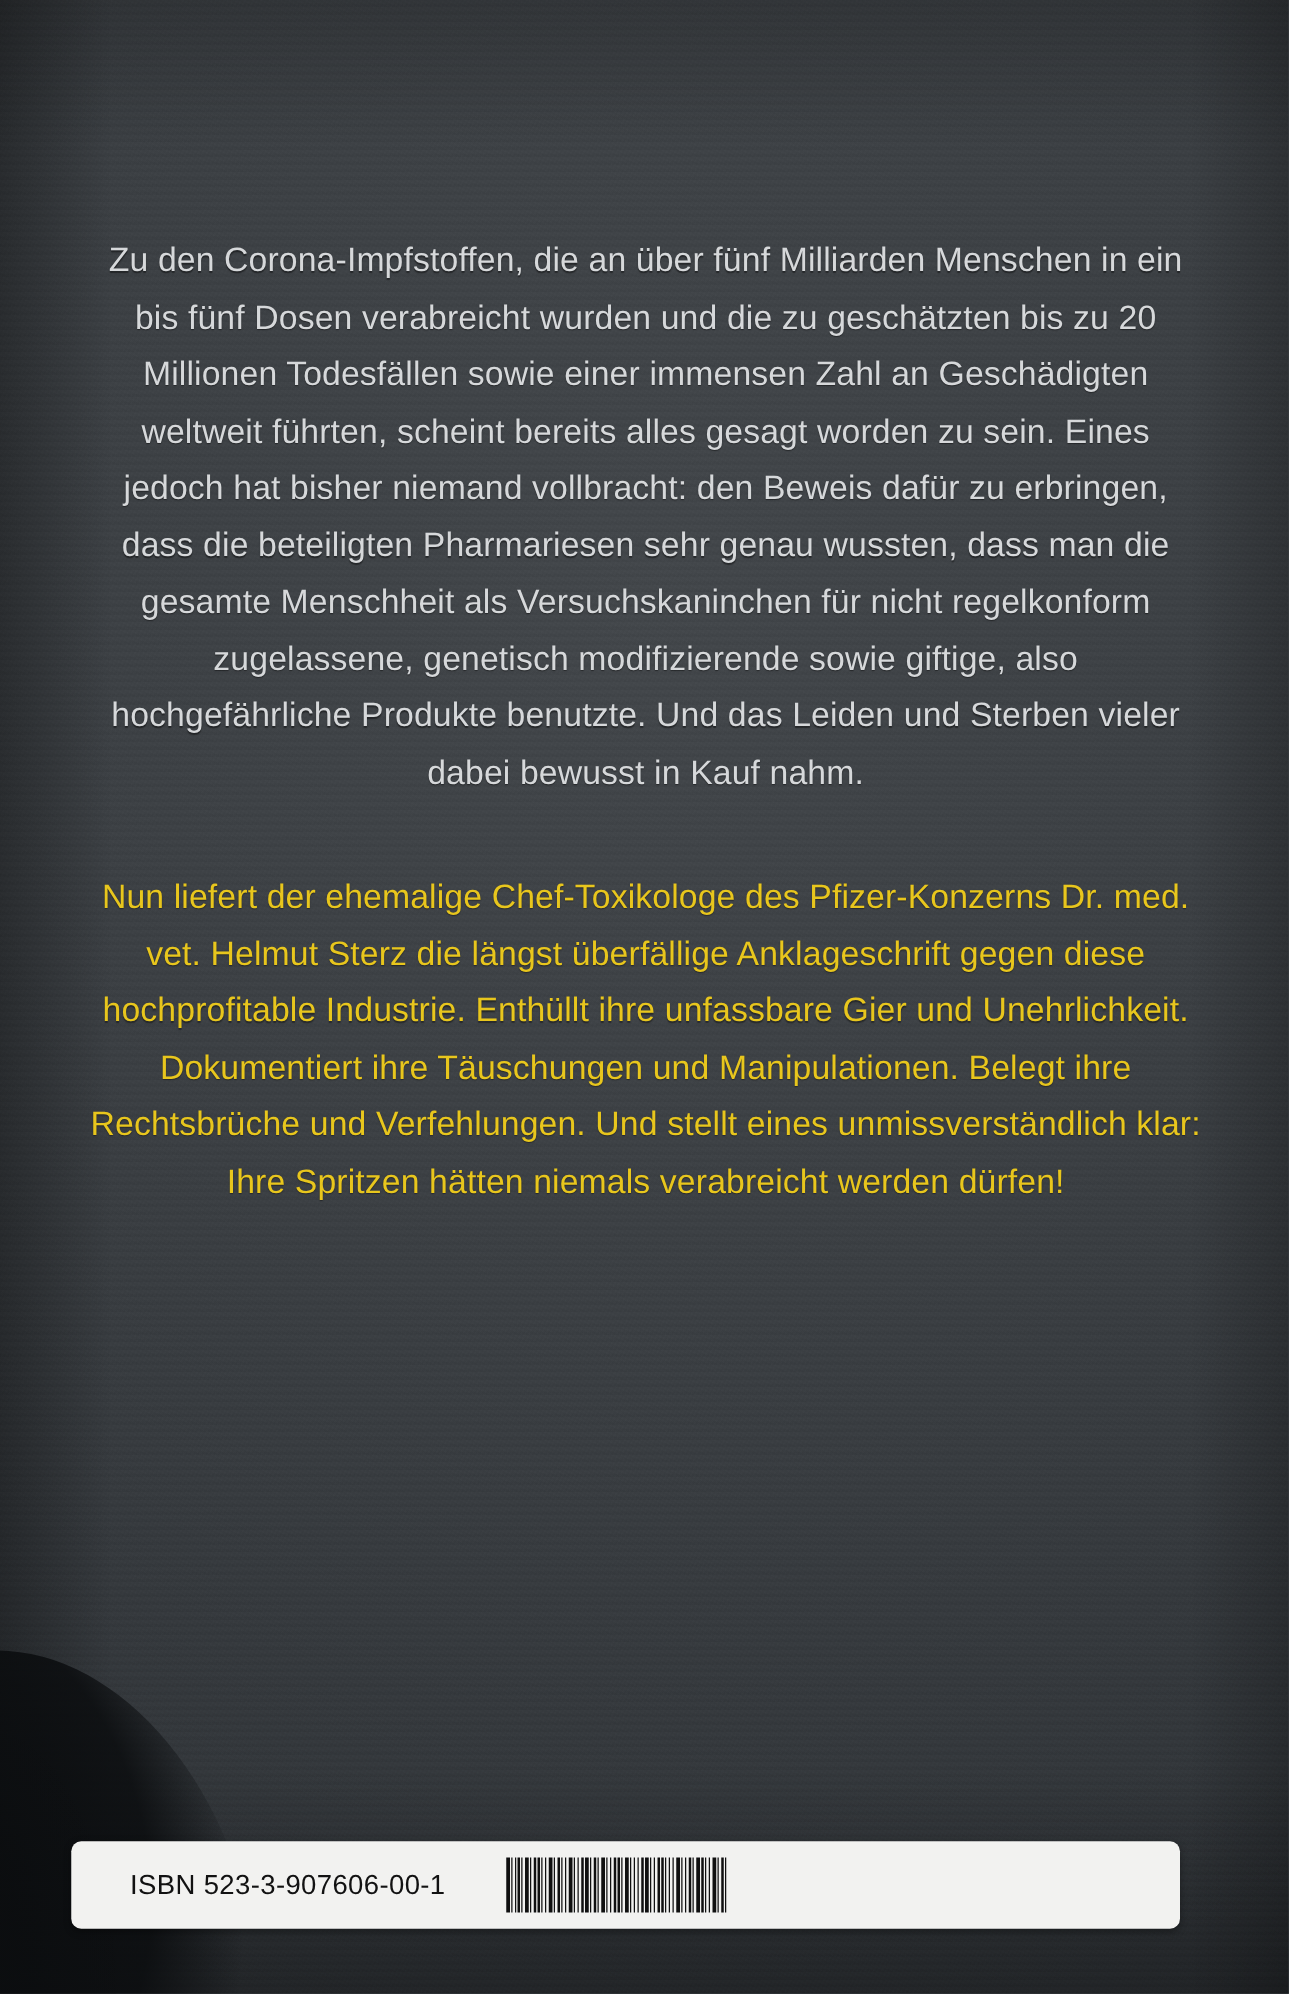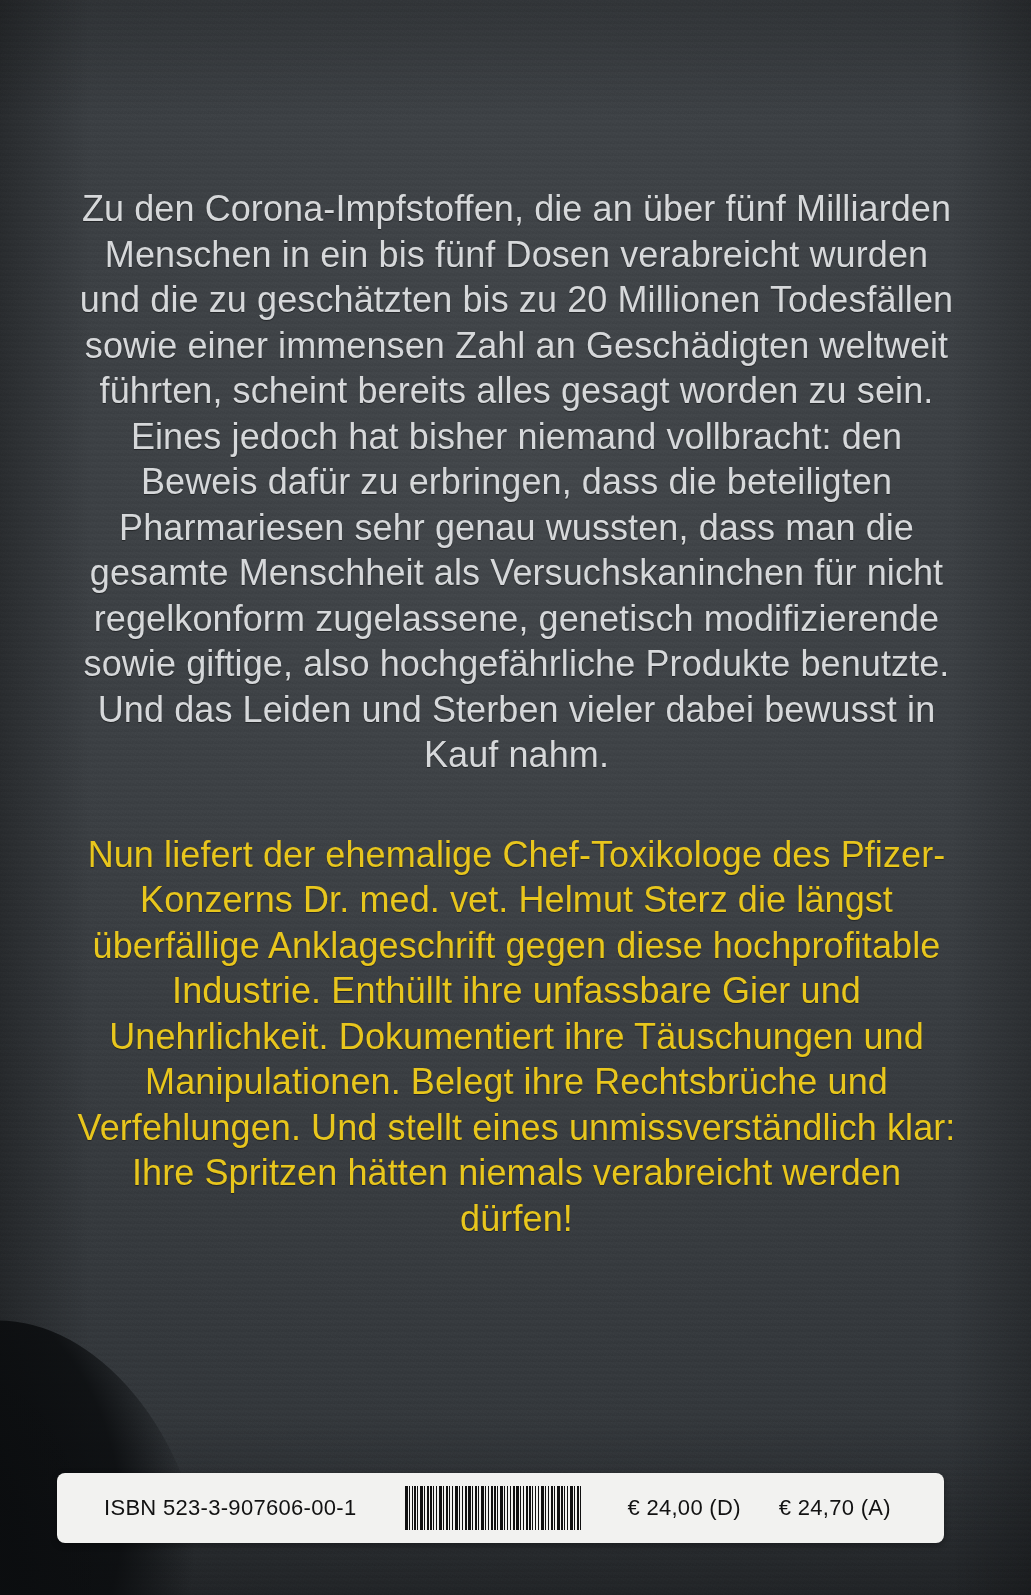--- a/index.html
+++ b/index.html
@@ -74,21 +74,21 @@
   .blurb {
     position: absolute;
     left: 72px;
     right: 70px;
     top: 186px;
     text-align: center;
   }
 
   .blurb p {
     margin: 0;
-    font-size: 36px;
+    font-size: 27px;
     line-height: 45.5px;
     letter-spacing: 0.1px;
     text-align: center;
     font-weight: 400;
   }
 
   .blurb-main {
     color: #d6d8da;
     text-shadow: 0 1px 1px rgba(0,0,0,0.45);
   }
@@ -278,19 +278,15 @@
         <i style="width: 3px;"></i>
         <i style="width: 1px; background: transparent;"></i>
         <i style="width: 1px;"></i>
         <i style="width: 2px; background: transparent;"></i>
         <i style="width: 2px;"></i>
         <i style="width: 1px; background: transparent;"></i>
         <i style="width: 1px;"></i>
         <i style="width: 2px; background: transparent;"></i>
       </span>
 
-    <span class="price-group">
-      <span class="isbn-text">€ 24,00 (D)</span>
-      <span class="isbn-text">€ 24,70 (A)</span>
-    </span>
   </div>
 
 </div>
 
 </body></html>

